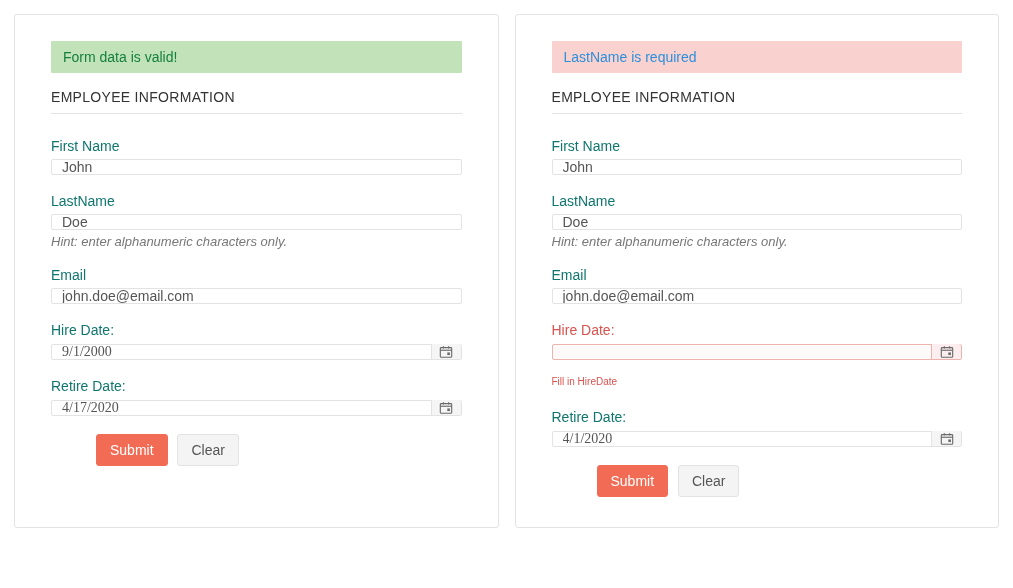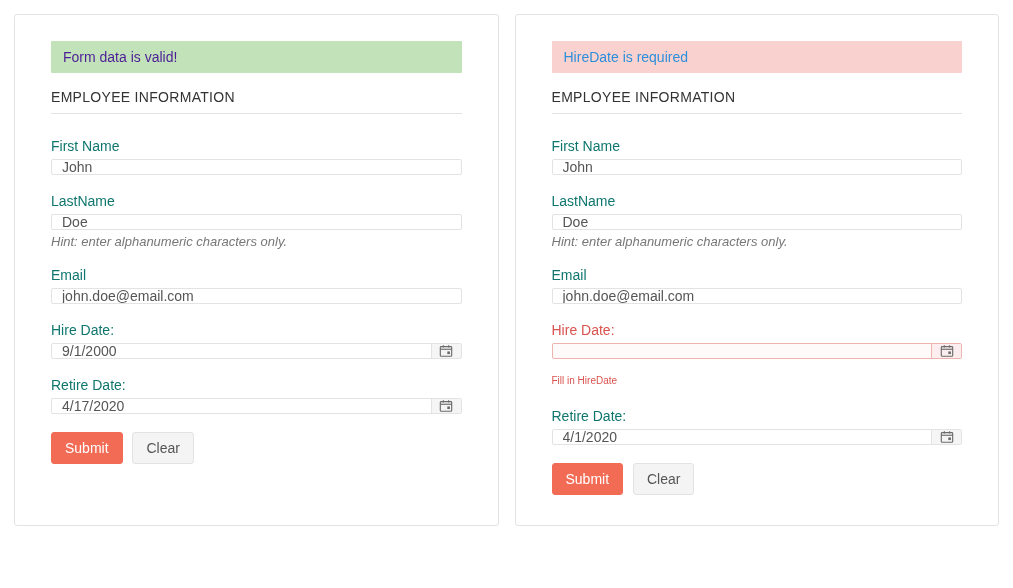--- a/index.html
+++ b/index.html
@@ -23,21 +23,21 @@
     background: #fff;
   }
   .msg {
     padding: 8px 12px;
     margin-bottom: 10px;
     font-size: 14px;
     border-radius: 1px;
   }
   .msg-valid {
     background: #c2e3b9;
-    color: #4c1d95;
+    color: #15803d;
   }
   .msg-error {
     background: #f9d2cf;
     color: #2d8fdc;
   }
   .msg-error a { color: #2d8fdc; text-decoration: none; }
   .section-title {
     font-size: 14px;
     letter-spacing: 0.3px;
     color: #333;
@@ -81,39 +81,40 @@
     white-space: nowrap;
     overflow: hidden;
     height: 15px;
   }
   .date-wrap {
     position: relative;
     width: 100%;
   }
   .date-wrap .text-input {
     padding-right: 36px;
+    font-family: Liberation Serif, serif;
   }
   .date-icon-box {
     position: absolute;
     top: 1px;
     right: 1px;
     bottom: 1px;
     width: 30px;
     border-left: 1px solid #e3e3e3;
     background: #f5f5f5;
     display: flex;
     align-items: center;
     justify-content: center;
     cursor: pointer;
     border-radius: 0 2px 2px 0;
   }
   .date-wrap.err .text-input { border-color: #ecb3af; background: #fefafa; }
   .date-wrap.err .date-icon-box { background: #fceeee; border-left-color: #ecb3af; }
   .cal-svg { width: 14px; height: 14px; fill: none; stroke: #6b6b6b; stroke-width: 1.3; }
-  .buttons { margin-top: 6px; }
+  .buttons { margin-top: 6px; margin-left: 45px; }
   .btn {
     display: inline-block;
     padding: 8px 13px;
     font-size: 14px;
     border-radius: 3px;
     border: 1px solid transparent;
     cursor: pointer;
     line-height: 1;
   }
   .btn-primary {
@@ -185,21 +186,21 @@
       </div>
     </div>
 
     <div class="buttons">
       <button class="btn btn-primary">Submit</button>
       <button class="btn btn-secondary">Clear</button>
     </div>
   </div>
 
   <div class="panel">
-    <div class="msg msg-error"><a href="#">HireDate is required</a></div>
+    <div class="msg msg-error"><a href="#">LastName is required</a></div>
     <div class="section-title">EMPLOYEE INFORMATION</div>
 
     <div class="field">
       <label class="field-label">First Name</label>
       <input class="text-input" value="John" style="">
     </div>
 
     <div class="field">
       <label class="field-label">LastName</label>
       <input class="text-input" value="Doe" style="">

